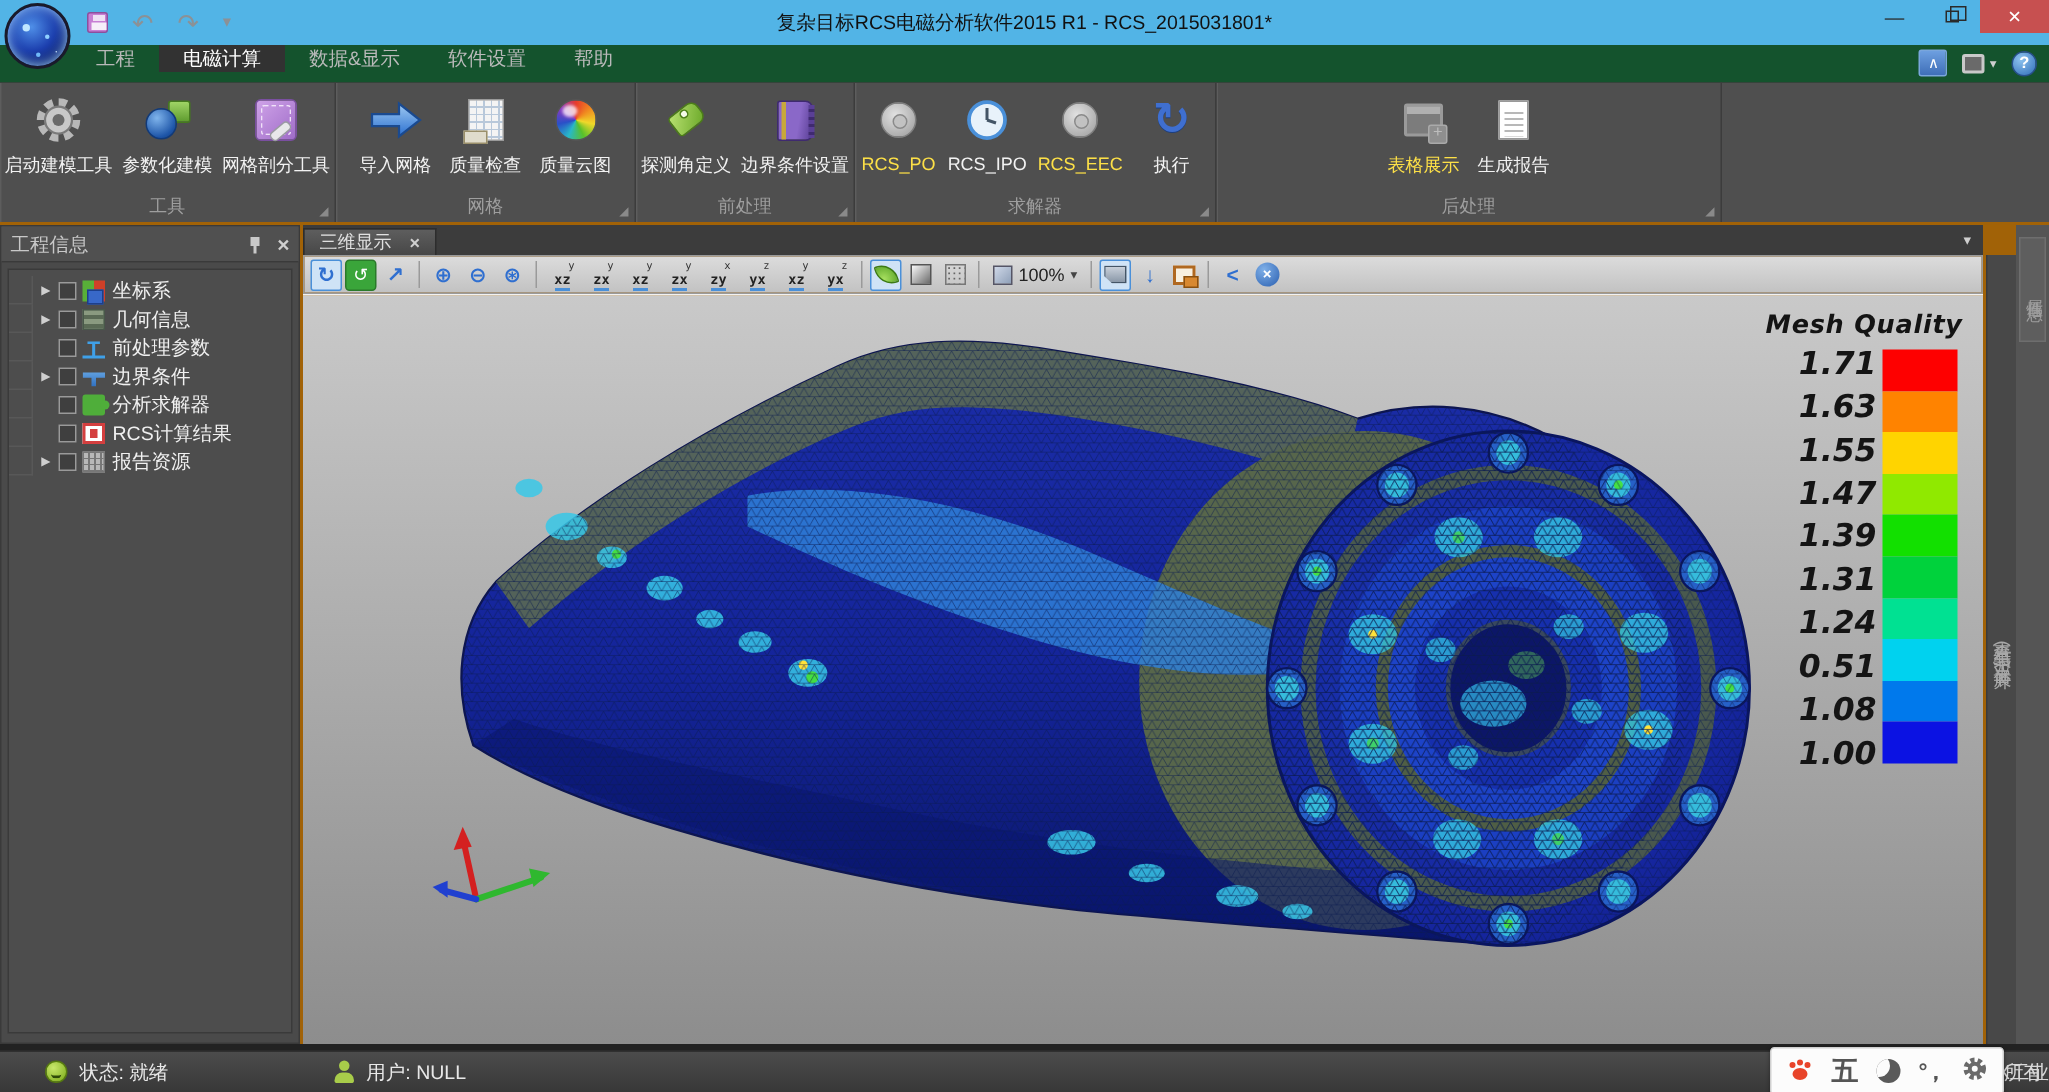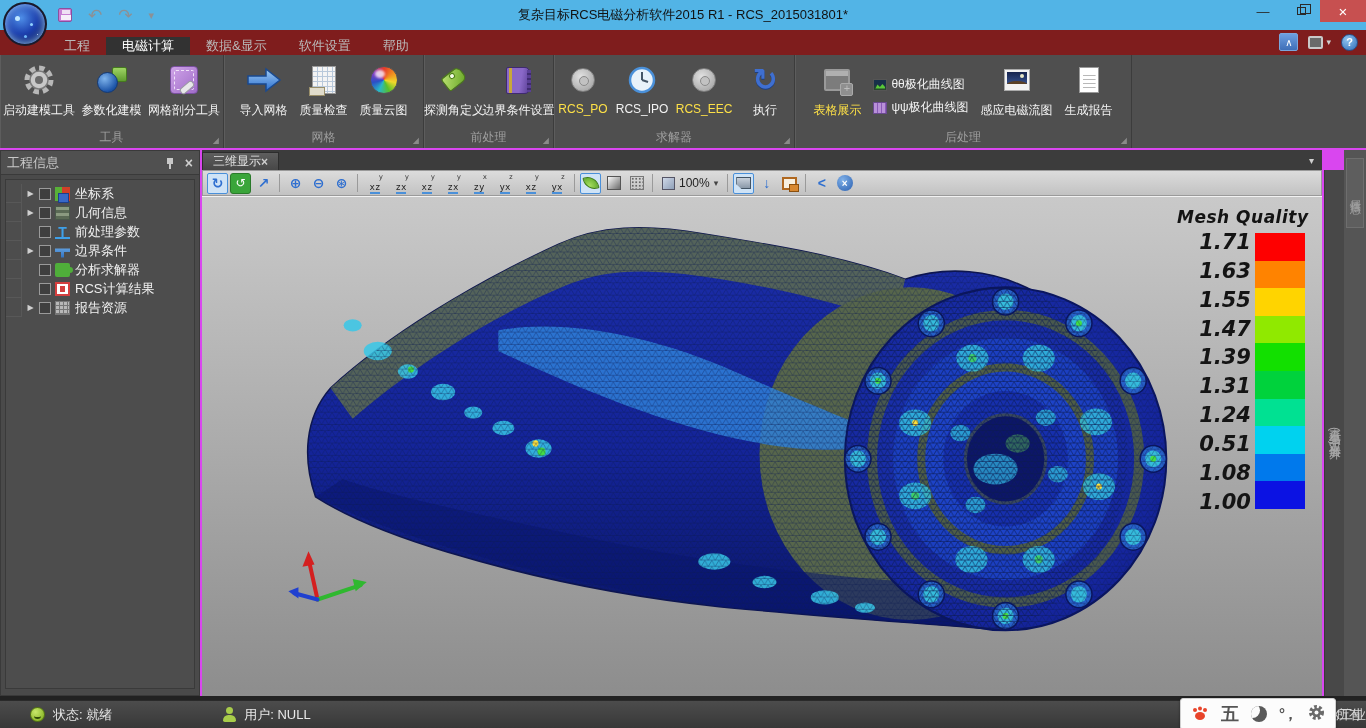--- a/index.html
+++ b/index.html
@@ -20,21 +20,21 @@
   .floppy .fl-bot{position:absolute;left:2px;bottom:1px;width:10px;height:5px;background:#f6eef9;}
   .qbtn.dd{font-size:11px;}
   .title{position:absolute;left:0;top:0;width:100%;height:30px;line-height:30px;text-align:center;
          color:#111;font-size:13px;}
   .winbtns{position:absolute;right:0;top:0;height:22px;display:flex;z-index:70;}
   .wb{width:38px;height:22px;display:flex;align-items:center;justify-content:center;color:#2a2a2a;font-size:13px;}
   .wb.rest i{position:relative;width:9px;height:8px;border:1px solid #2a2a2a;background:transparent;display:block;}
   .wb.rest i:before{content:"";position:absolute;left:2px;top:-4px;width:9px;height:8px;border:1px solid #2a2a2a;}
   .wb.close{width:46px;background:#c75050;color:#fff;font-size:15px;}
   
-  .menubar{position:absolute;left:0;top:30px;width:100%;height:25px;background:#7f1d1d;display:flex;align-items:flex-end;}
+  .menubar{position:absolute;left:0;top:30px;width:100%;height:25px;background:#14532d;display:flex;align-items:flex-start;}
   .mtabs{display:flex;margin-left:48px;}
   .mtab{padding:0 16px;display:flex;align-items:center;color:#b9b9b9;font-size:13px;cursor:default;}
   .mtab.active{background:#323232;color:#fff;}
   .menu-right{position:absolute;right:8px;top:3px;display:flex;gap:10px;align-items:center;}
   .cr-btn{width:19px;height:18px;border:1px solid #7aa6dc;border-radius:2px;background:linear-gradient(#6d9fe0,#3f6fb8);
           color:#fff;font-size:10px;display:flex;align-items:center;justify-content:center;}
   .dev-btn{display:flex;align-items:center;gap:3px;color:#cfcfcf;}
   .dev{width:15px;height:13px;border:2px solid #c9c9c9;border-radius:2px;background:#6a6a6a;}
   .dd2{font-size:9px;color:#cfcfcf;}
   .help-btn{width:17px;height:17px;border-radius:50%;background:radial-gradient(circle at 35% 30%,#8fc4f0,#2f6cb8);
@@ -89,21 +89,21 @@
   .i-psi{width:14px;height:12px;background:#b890d8;border:1px solid #6a4a90;
        background-image:repeating-linear-gradient(90deg,#0000 0 3px,#8a5ab8 3px 4px);}
   .i-img{position:relative;width:26px;height:22px;background:#f2f2f2;border:1px solid #aaa;padding:2px;}
   .i-img i{display:block;width:100%;height:12px;background:linear-gradient(#16244e,#35508c);position:relative;overflow:hidden;}
   .i-img i:before{content:"";position:absolute;right:3px;top:2px;width:4px;height:4px;border-radius:50%;background:#e8e8c8;}
   .i-img i:after{content:"";position:absolute;left:0;bottom:-3px;width:100%;height:6px;border-radius:50% 50% 0 0;background:#5a4026;}
   .i-report{position:relative;width:20px;height:26px;background:#fff;border:1px solid #999;
        background-image:repeating-linear-gradient(#0000 0 3px,#b8b8b8 3px 4px);background-size:70% 80%;background-position:3px 4px;background-repeat:no-repeat;}
   .i-report:before{content:"";position:absolute;left:-5px;top:3px;width:20px;height:26px;background:#f4f4f4;border:1px solid #999;z-index:-1;}
   
-  .main{position:absolute;left:0;top:148px;width:100%;bottom:32px;background:#d946ef;}
+  .main{position:absolute;left:0;top:148px;width:100%;bottom:32px;background:#a16207;}
   
   .lpanel{position:absolute;left:0;top:2px;width:200px;bottom:0;background:#4a4a4a;border:1px solid #3a3a3a;}
   .lp-head{height:24px;display:flex;align-items:center;padding:0 6px;color:#c8c8c8;font-size:13px;background:#505050;border-bottom:1px solid #3a3a3a;}
   .lp-head .sp{flex:1;}
   .pin{position:relative;width:10px;height:12px;margin-right:10px;}
   .pin:before{content:"";position:absolute;left:2px;top:1px;width:6px;height:6px;background:#c8c8c8;}
   .pin:after{content:"";position:absolute;left:4px;top:7px;width:2px;height:5px;background:#c8c8c8;}
   .lp-close{color:#cfcfcf;font-size:14px;font-weight:bold;}
   .tree{position:absolute;left:4px;right:4px;top:28px;bottom:6px;border:1px solid #3a3a3a;background:#4d4d4d;padding-top:4px;}
   .trow{display:flex;align-items:center;height:19px;font-size:13px;color:#f0f0f0;}
@@ -118,33 +118,33 @@
   .ic-bound{background:linear-gradient(#74b4ec,#2f6fc0);clip-path:polygon(0 35%,100% 35%,100% 60%,60% 60%,60% 100%,40% 100%,40% 60%,0 60%);}
   .ic-solver{background:#4fae3a;border-radius:2px;position:relative;}
   .ic-solver:after{content:"";position:absolute;right:-3px;top:4px;width:6px;height:6px;border-radius:50%;background:#4fae3a;}
   .ic-rcs{border:2px solid #d43f3f;background:#fff;}
   .ic-rcs:after{content:"";position:absolute;left:3px;top:2px;width:5px;height:6px;background:#d43f3f;}
   .ic-report{background:#b8b8b8;border:1px solid #777;
        background-image:repeating-linear-gradient(90deg,#0000 0 3px,#777 3px 4px),repeating-linear-gradient(#0000 0 3px,#777 3px 4px);}
   
   .center{position:absolute;left:202px;top:2px;right:44px;bottom:0;display:flex;flex-direction:column;}
   .vtabbar{height:20px;background:#3c3c3c;display:flex;align-items:flex-end;position:relative;}
-  .vtab{height:18px;display:flex;align-items:center;gap:0;padding:0 10px;background:linear-gradient(#5e5e5e,#474747);
+  .vtab{height:18px;display:flex;align-items:center;gap:12px;padding:0 10px;background:linear-gradient(#5e5e5e,#474747);
         color:#e0e0e0;font-size:12px;border:1px solid #2d2d2d;border-bottom:none;}
   .vtab .x{color:#cfcfcf;font-size:12px;font-weight:bold;}
   .vtab-dd{position:absolute;right:8px;bottom:4px;color:#cfcfcf;font-size:10px;}
   .vtoolbar{height:26px;background:linear-gradient(#dcdcdc,#c2c2c2);border:1px solid #9a9a9a;display:flex;align-items:center;padding:0 4px;gap:2px;}
   .vt{width:21px;height:21px;display:flex;align-items:center;justify-content:center;border:1px solid transparent;border-radius:2px;font-size:14px;}
   .vt.sel{background:#cfe3f6;border-color:#4a90d9;}
   .vt.blue{color:#2f6fd0;font-weight:bold;}
   .vt.green{background:#3aa53a;border-color:#2a7a2a;color:#fff;font-size:12px;border-radius:3px;}
   .vsep{width:1px;height:18px;background:#9a9a9a;margin:0 3px;}
   .ax{width:24px;height:21px;position:relative;display:flex;align-items:flex-end;justify-content:center;font-family:"DejaVu Sans Mono",monospace;}
   .ax .axs{position:absolute;top:0px;right:4px;font-size:7px;color:#333;font-style:normal;}
-  .ax .axb{font-size:9px;color:#222;font-weight:normal;border-bottom:2px solid #4a90d9;line-height:9px;}
+  .ax .axb{font-size:9px;color:#222;font-weight:bold;border-bottom:2px solid #4a90d9;line-height:9px;}
   .leaf{width:14px;height:14px;background:radial-gradient(circle at 30% 70%,#a8e060,#4f9c1f);border:1px solid #3c7a14;
         border-radius:1px 85% 1px 85%;transform:rotate(-15deg);}
   .shaded{width:14px;height:14px;border:1px solid #555;background:linear-gradient(135deg,#fafafa,#6a6a6a);}
   .wired{width:14px;height:14px;border:1px solid #777;
         background-image:radial-gradient(#666 30%,#0000 32%);background-size:3.5px 3.5px;}
   .zoomsel{display:flex;align-items:center;gap:4px;padding:0 4px;height:21px;}
   .zoomsel .zs-sq{width:13px;height:13px;border:1px solid #556;background:linear-gradient(135deg,#cfd8e8,#8fa0b8);}
   .zoomsel .zs-val{font-size:12px;color:#222;}
   .zoomsel .zs-dd{font-size:9px;color:#444;}
   .snap{width:15px;height:12px;background:linear-gradient(#c8d0da,#8a98a8);border:1px solid #456;clip-path:polygon(0 0,100% 0,100% 100%,35% 100%,0 60%);}
@@ -300,21 +300,21 @@
         <div class="bigbtn">
           <span class="ricon">
               <span class="i-cloud"></span>
             </span>
           <span class="rlabel">质量云图</span>
         </div>
       </div>
       <div class="rgname"><span>网格</span><i class="corner">◢</i></div>
     </div>
 
-    <div class="rgroup" style="width:130px">
+    <div class="rgroup" style="width:146px">
       <div class="rbtns">
         <div class="bigbtn">
           <span class="ricon">
               <span class="i-tag"></span>
             </span>
           <span class="rlabel">探测角定义</span>
         </div>
         <div class="bigbtn">
           <span class="ricon">
               <span class="i-book"></span>
@@ -359,38 +359,20 @@
       <div class="rgname"><span>求解器</span><i class="corner">◢</i></div>
     </div>
 
     <div class="rgroup" style="width:337px">
       <div class="rbtns">
         <div class="bigbtn disabled">
           <span class="ricon">
               <span class="i-table"></span>
             </span>
           <span class="rlabel">表格展示</span>
-        </div>
-        <div class="smallstack">
-          <div class="smallbtn">
-            <span class="i-theta"></span>
-            <span>θθ极化曲线图</span>
-          </div>
-          <div class="smallbtn">
-            <span class="i-psi"></span>
-            <span>ψψ极化曲线图</span>
-          </div>
-        </div>
-        <div class="bigbtn">
-          <span class="ricon">
-              <span class="i-img">
-                <i></i>
-              </span>
-            </span>
-          <span class="rlabel">感应电磁流图</span>
         </div>
         <div class="bigbtn">
           <span class="ricon">
               <span class="i-report"></span>
             </span>
           <span class="rlabel">生成报告</span>
         </div>
       </div>
       <div class="rgname"><span>后处理</span><i class="corner">◢</i></div>
     </div>

